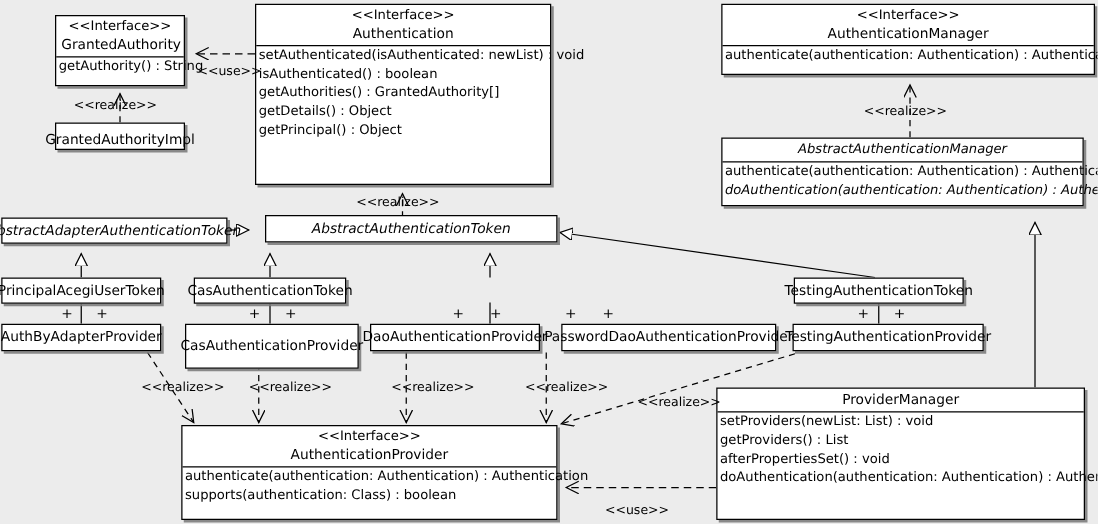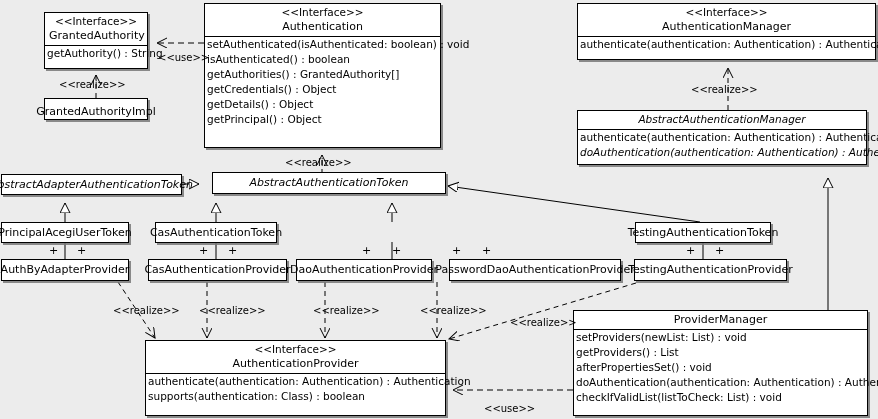--- a/index.html
+++ b/index.html
@@ -145,24 +145,23 @@
     <span class="nm">GrantedAuthorityImpl</span>
   </div>
 
   <div class="cls" style="left:204px;top:3px;width:237px;height:145px;">
     <div class="hdr">
       <span class="stereo">&lt;&lt;Interface&gt;&gt;</span>
       <span class="nm">Authentication</span>
     </div>
     <div class="sep"></div>
     <div class="ops">
-      <div class="op">setAuthenticated(isAuthenticated: boolean) : void</div>
+      <div class="op">setAuthenticated(isAuthenticated: newList) : void</div>
       <div class="op">isAuthenticated() : boolean</div>
       <div class="op">getAuthorities() : GrantedAuthority[]</div>
-      <div class="op">getCredentials() : Object</div>
       <div class="op">getDetails() : Object</div>
       <div class="op">getPrincipal() : Object</div>
     </div>
   </div>
 
   <div class="cls" style="left:577px;top:3px;width:299px;height:57px;">
     <div class="hdr">
       <span class="stereo">&lt;&lt;Interface&gt;&gt;</span>
       <span class="nm">AuthenticationManager</span>
     </div>
@@ -201,21 +200,21 @@
 
 
   <div class="cls simple" style="left:635px;top:222px;width:136px;height:21px;">
     <span class="nm">TestingAuthenticationToken</span>
   </div>
 
   <div class="cls simple" style="left:1px;top:259px;width:128px;height:22px;">
     <span class="nm">AuthByAdapterProvider</span>
   </div>
 
-  <div class="cls simple" style="left:148px;top:259px;width:139px;height:22px;">
+  <div class="cls simple" style="left:148px;top:259px;width:139px;height:36px;">
     <span class="nm">CasAuthenticationProvider</span>
   </div>
 
   <div class="cls simple" style="left:296px;top:259px;width:136px;height:22px;">
     <span class="nm">DaoAuthenticationProvider</span>
   </div>
 
   <div class="cls simple" style="left:434px;top:259px;width:172px;height:22px;margin-left:15px;">
     <span class="nm">PasswordDaoAuthenticationProvider</span>
   </div>
@@ -239,21 +238,20 @@
   <div class="cls" style="left:573px;top:310px;width:295px;height:106px;">
     <div class="hdr">
       <span class="nm">ProviderManager</span>
     </div>
     <div class="sep"></div>
     <div class="ops">
       <div class="op">setProviders(newList: List) : void</div>
       <div class="op">getProviders() : List</div>
       <div class="op">afterPropertiesSet() : void</div>
       <div class="op">doAuthentication(authentication: Authentication) : Authentication</div>
-      <div class="op">checkIfValidList(listToCheck: List) : void</div>
     </div>
   </div>
 
   <span class="lbl" style="left:158px;top:52px;">&lt;&lt;use&gt;&gt;</span>
 
   <span class="lbl" style="left:59px;top:79px;">&lt;&lt;realize&gt;&gt;</span>
 
   <span class="lbl" style="left:285px;top:157px;">&lt;&lt;realize&gt;&gt;</span>
 
   <span class="lbl" style="left:691px;top:84px;">&lt;&lt;realize&gt;&gt;</span>

